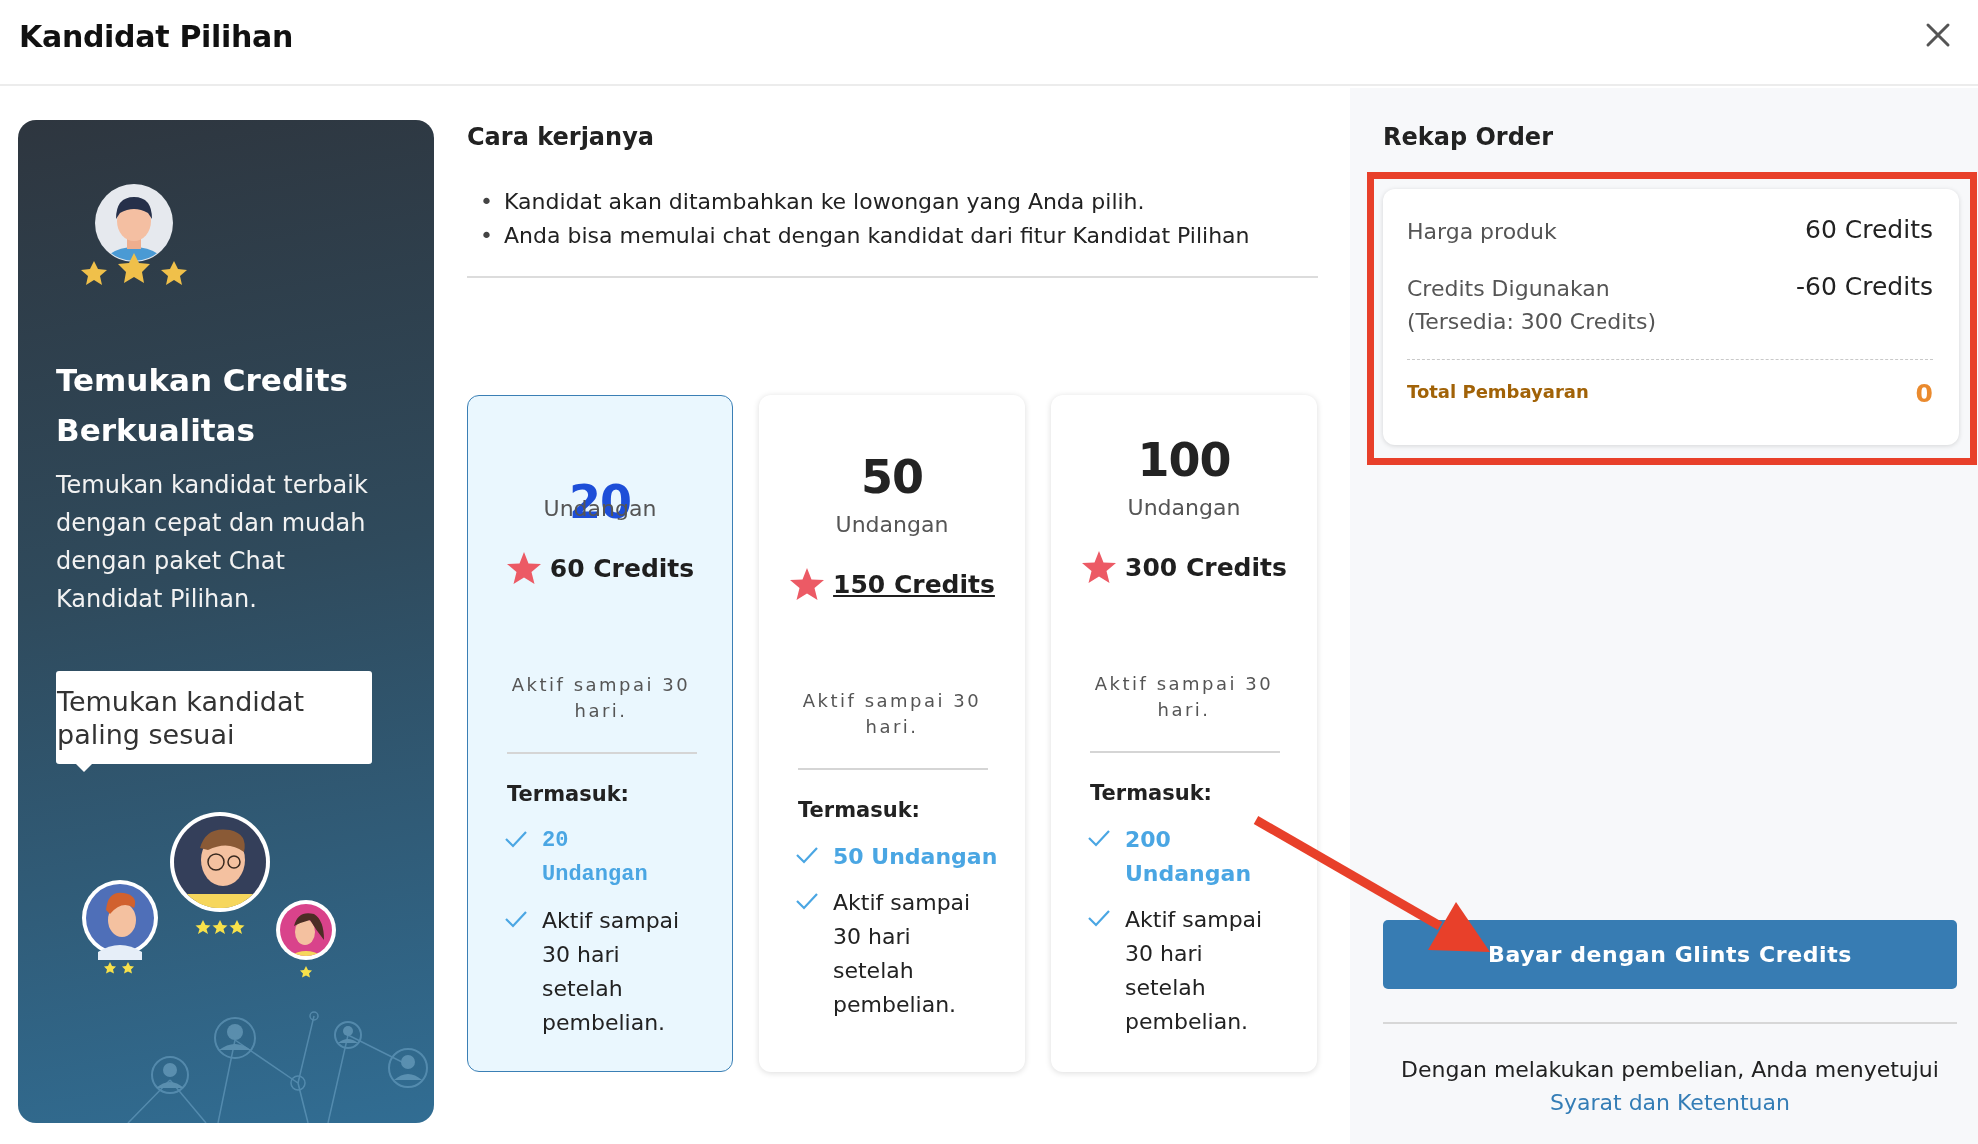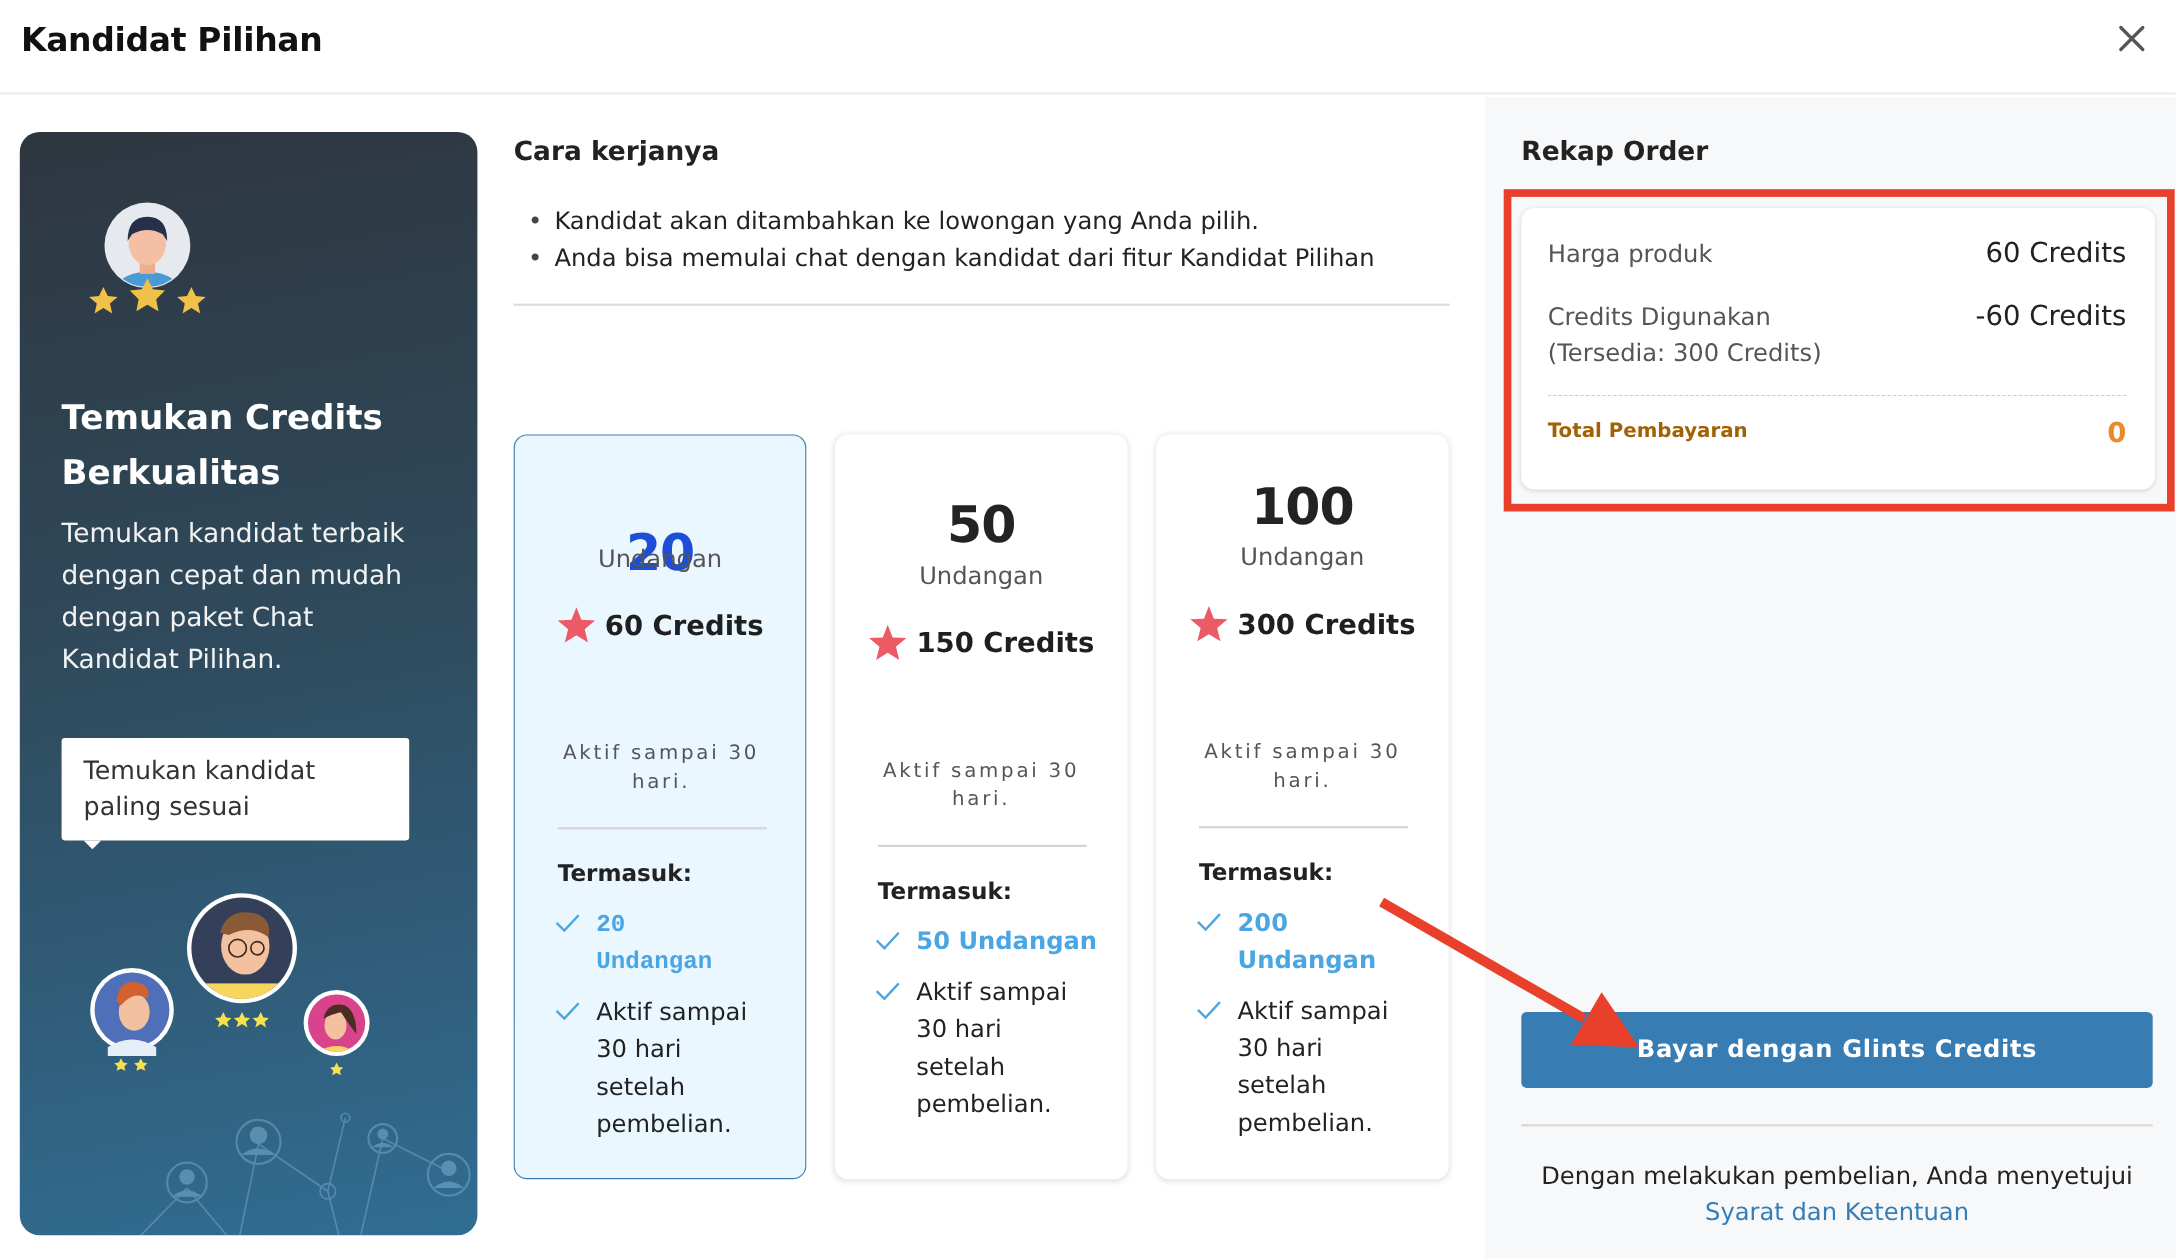--- a/index.html
+++ b/index.html
@@ -9,21 +9,21 @@
   .header { position: absolute; left: 0; top: 0; width: 1978px; height: 86px; border-bottom: 2px solid #ececec; background: #fff; }
   .header-title { position: absolute; left: 19px; top: 19px; font-size: 30px; font-weight: bold; color: #111; letter-spacing: -0.3px; }
   .close-btn { position: absolute; left: 1922px; top: 19px; width: 32px; height: 32px; cursor: pointer; }
 
   
   .promo { position: absolute; left: 18px; top: 120px; width: 416px; height: 1003px; border-radius: 18px; overflow: hidden;
     background: linear-gradient(170deg, #2e363f 0%, #2f4a5c 45%, #316d93 100%); }
   .promo-avatar { position: absolute; left: 56px; top: 63px; width: 120px; height: 110px; }
   .promo-title { position: absolute; left: 38px; top: 235px; width: 340px; font-size: 31px; font-weight: bold; color: #fff; line-height: 50px; }
   .promo-desc { position: absolute; left: 38px; top: 346px; width: 340px; font-size: 24px; color: #f2f2f2; line-height: 38px; }
-  .promo-bubble { position: absolute; left: 38px; top: 551px; width: 316px; height: 93px; background: #fff; border-radius: 3px; padding: 14px 20px; font-size: 23px; line-height: 33px; color: #333; }
+  .promo-bubble { position: absolute; left: 38px; top: 551px; width: 316px; height: 93px; background: #fff; border-radius: 3px; padding: 14px 1px; font-size: 27px; line-height: 33px; color: #333; }
   .promo-bubble::after { content: ""; position: absolute; left: 20px; bottom: -8px; width: 0; height: 0; border-left: 8px solid transparent; border-right: 8px solid transparent; border-top: 8px solid #fff; }
   .promo-people { position: absolute; left: 40px; top: 670px; width: 300px; height: 200px; }
   .promo-network { position: absolute; left: 100px; top: 890px; width: 310px; height: 113px; opacity: 0.45; }
 
   
   .section-title { position: absolute; font-size: 24px; font-weight: bold; color: #222; }
   .bullets { position: absolute; left: 480px; top: 185px; list-style: none; }
   .bullets li { font-size: 22px; line-height: 34px; color: #222; position: relative; padding-left: 24px; }
   .bullets li::before { content: "•"; position: absolute; left: 0; top: 0; color: #444; }
   .mid-divider { position: absolute; left: 467px; top: 276px; width: 851px; height: 2px; background: #dcdcdc; }
@@ -200,21 +200,21 @@
       <svg class="chk" viewBox="0 0 24 18" height="18">
           <path d="M2 9 L9 16 L22 2" stroke="#4aa6e3" stroke-width="2.2" fill="none"></path>
         </svg>
       <span class="txt" style="width:150px;">Aktif sampai 30 hari setelah pembelian.</span>
     </div>
   </div>
 
   <div class="card" style="left:759px;">
     <div class="card-num" style="top:55px;">50</div>
     <div class="card-unit" style="top:117px;">Undangan</div>
-    <div class="card-price" style="top:172px;">
+    <div class="card-price" style="top:172px;text-decoration:underline;">
       <svg viewBox="0 0 36 34">
           <path d="M18 1 L22.5 12.5 L35 13 L25.5 21 L28.5 33 L18 26.5 L7.5 33 L10.5 21 L1 13 L13.5 12.5 Z" fill="#ec5a65"></path>
         </svg>
       <span>150 Credits</span>
     </div>
     <div class="card-active" style="top:293px;">Aktif sampai 30 hari.</div>
     <div class="card-divider" style="top:373px;"></div>
     <div class="card-incl" style="top:403px;">Termasuk:</div>
     <div class="card-feat" style="top:445px;">
       <svg class="chk" viewBox="0 0 24 18" height="18">

